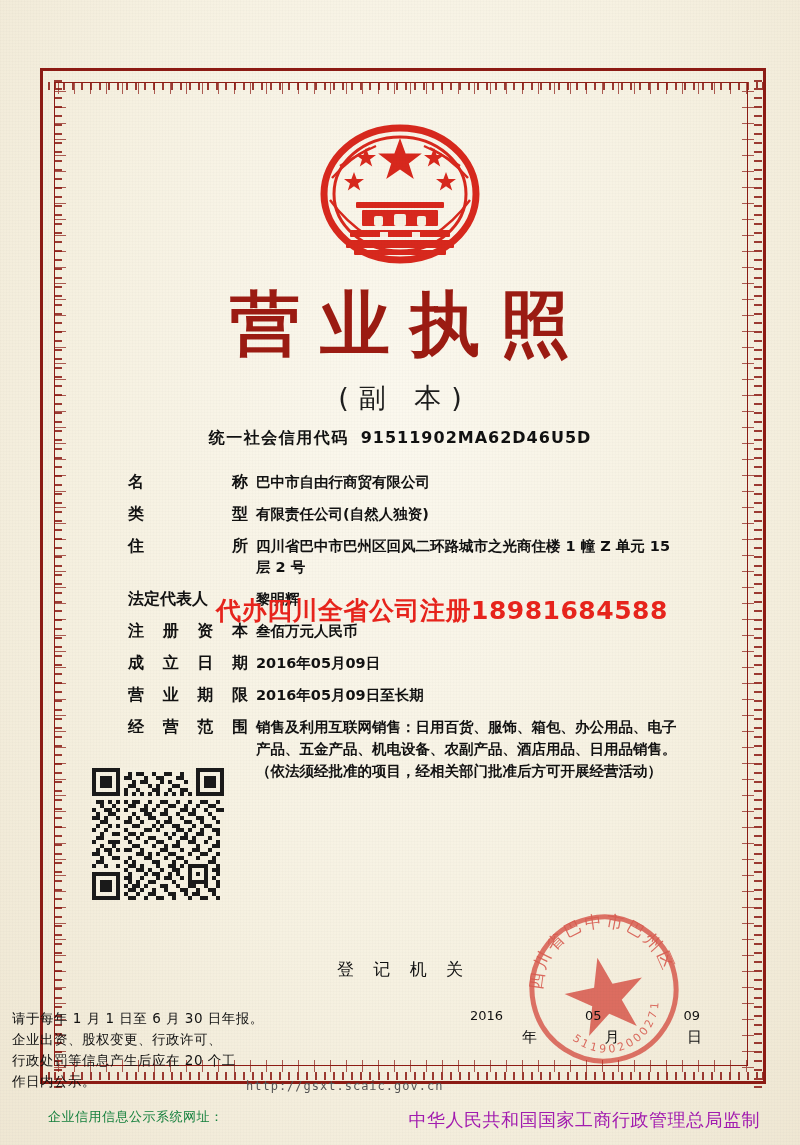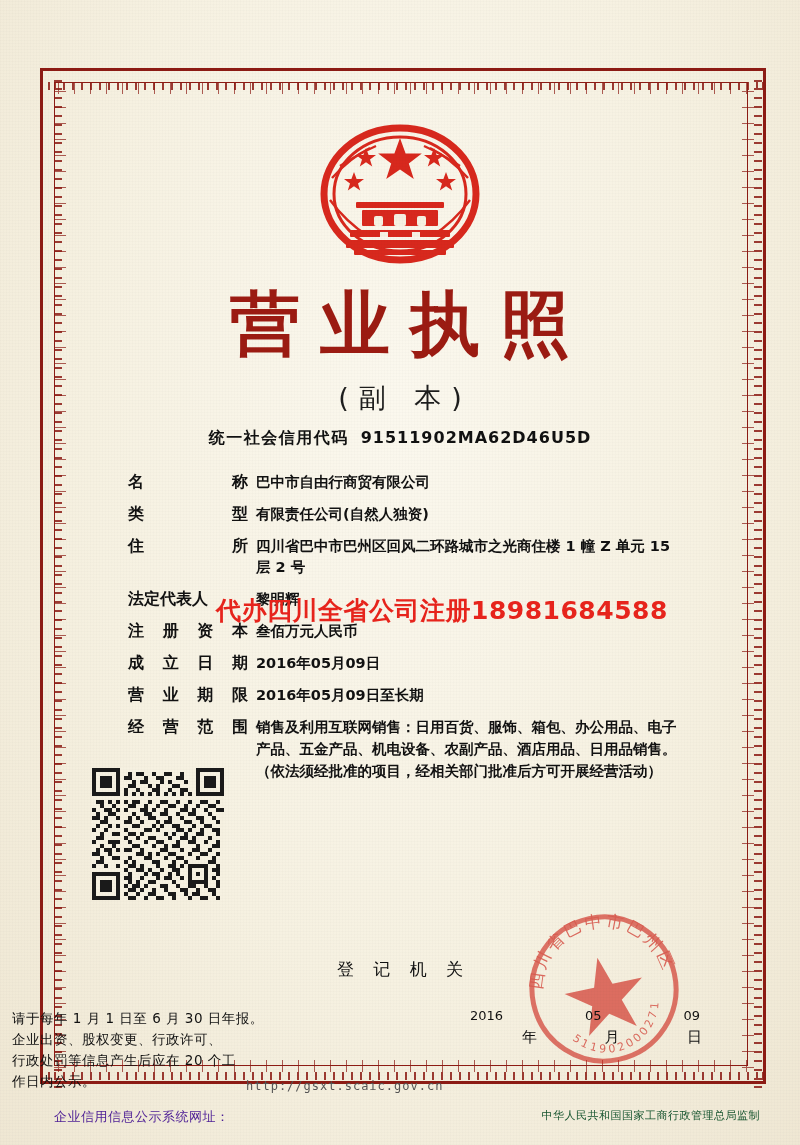--- a/index.html
+++ b/index.html
@@ -113,24 +113,24 @@
   .notes{
     position:absolute;left:12px;top:1008px;width:260px;
     font-size:13.5px;color:#111;line-height:1.55;letter-spacing:.5px;
   }
   .url{
     position:absolute;left:246px;top:1079px;
     font-family:"DejaVu Sans Mono","Liberation Mono",monospace;
     font-size:12px;color:#555;letter-spacing:1px;
   }
   .footer-left{
-    position:absolute;left:54px;top:1108px;font-size:13px;color:#4c1d95;letter-spacing:.5px;
+    position:absolute;left:48px;top:1108px;font-size:13px;color:#15803d;letter-spacing:.5px;
   }
   .footer-right{
-    position:absolute;right:40px;top:1108px;font-size:11px;color:#14532d;letter-spacing:.5px;
+    position:absolute;right:40px;top:1108px;font-size:18px;color:#a21caf;letter-spacing:.5px;
   }
   .grain{
     position:absolute;inset:0;pointer-events:none;
     background:
       repeating-linear-gradient(0deg, rgba(0,0,0,.012) 0 1px, transparent 1px 3px),
       repeating-linear-gradient(90deg, rgba(0,0,0,.012) 0 1px, transparent 1px 3px);
   }
 </style>
 </head>
 <body>

